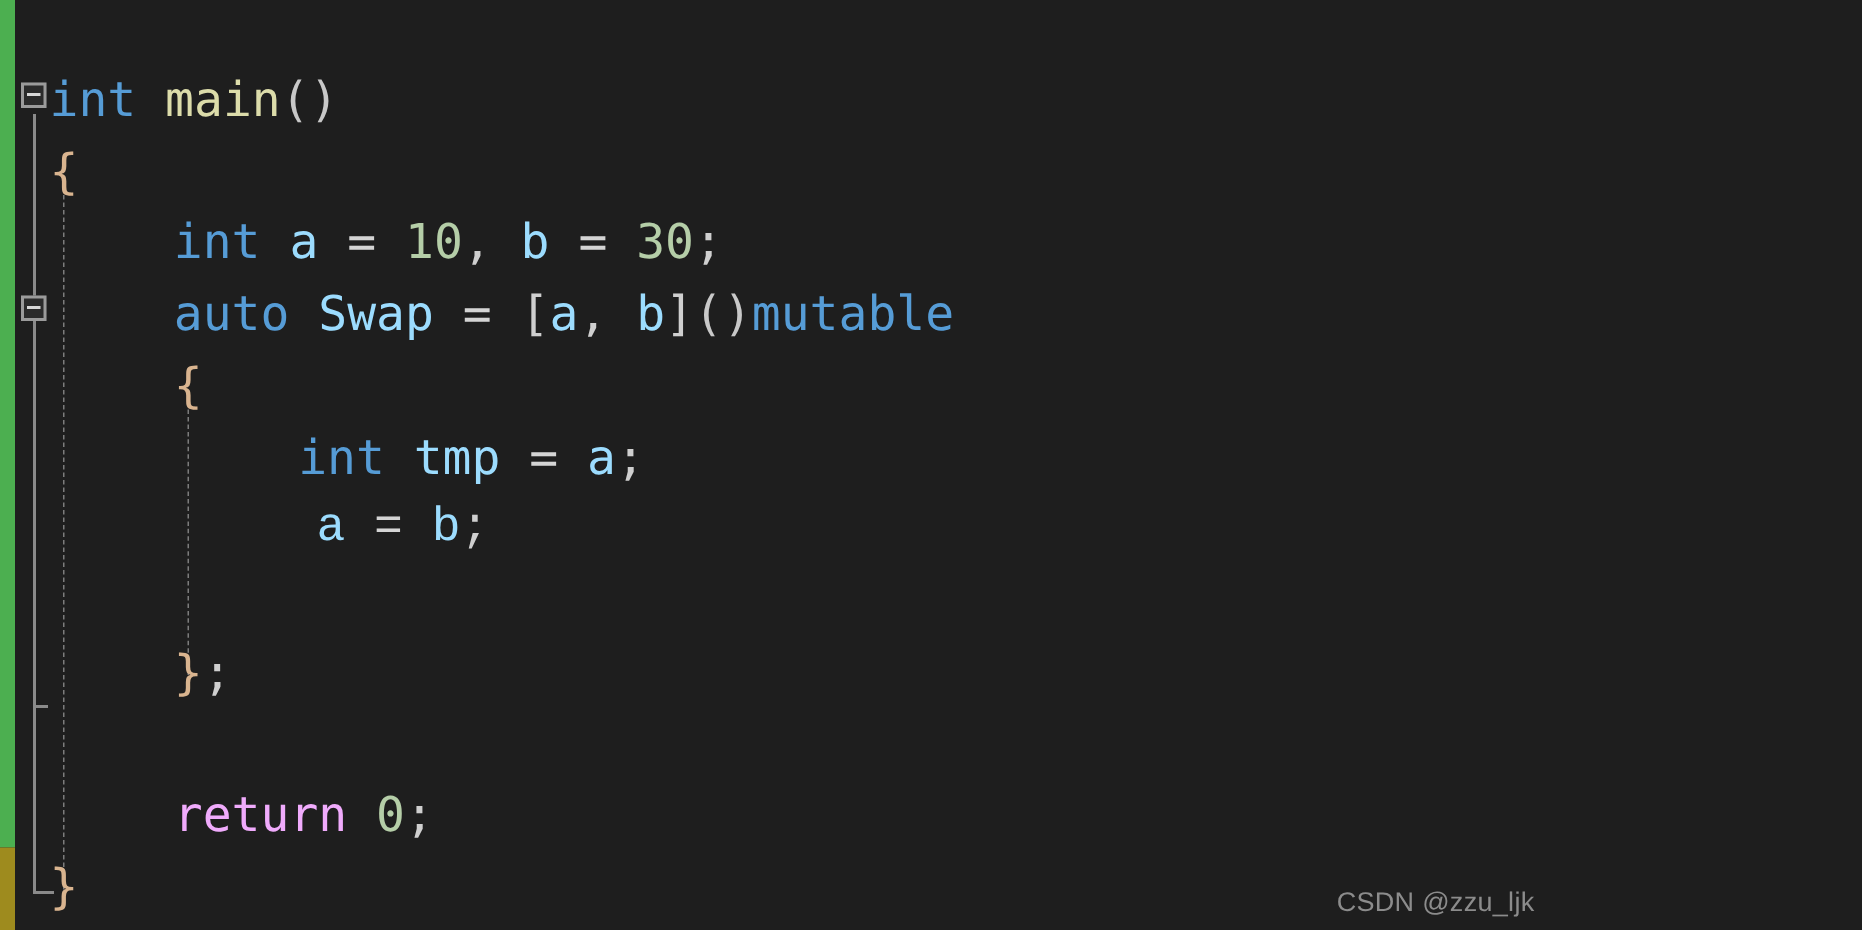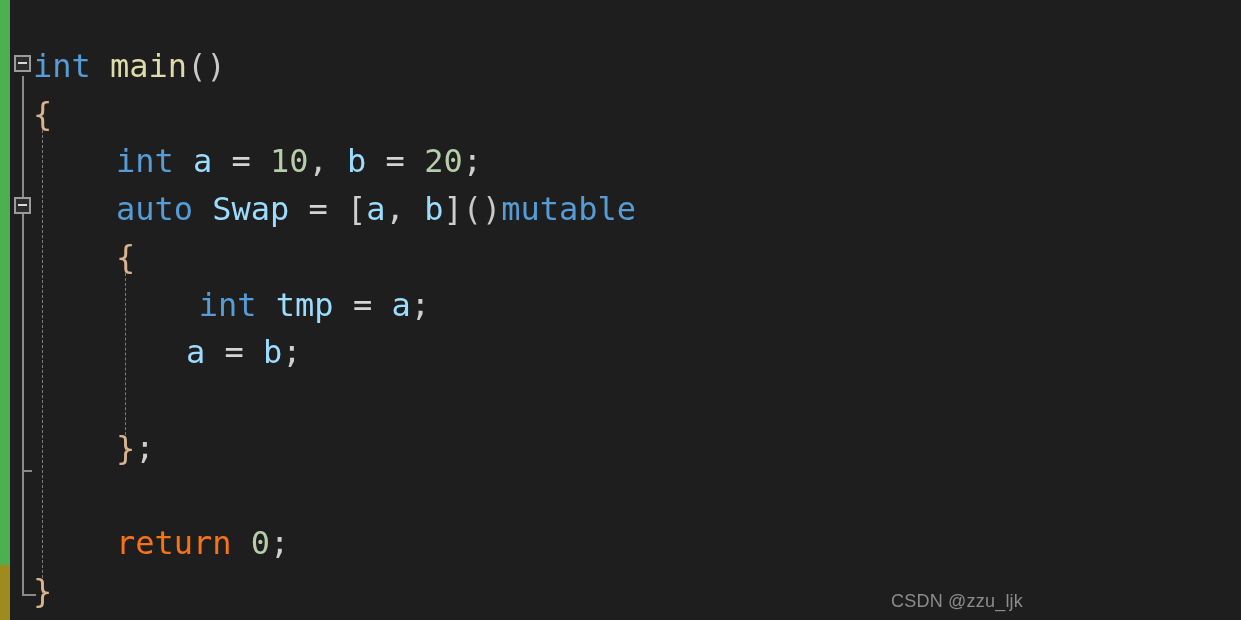--- a/index.html
+++ b/index.html
@@ -76,21 +76,21 @@
     font-size: 32px;
     letter-spacing: 0;
   }
   .line span { white-space: pre; }
 
   
   .t-kw      { color: #569cd6; }
   .t-fn      { color: #dcdcaa; }
   .t-var     { color: #9cdcfe; }
   .t-num     { color: #b5cea8; margin-top: 43px; }
-  .t-ctrl    { color: #f97316; text-align: center; }
+  .t-ctrl    { color: #f0abfc; text-align: center; }
   .t-brace   { color: #d9b48f; }
   .t-punct   { color: #cfcfcf; }
   .t-op      { color: #d4d4d4; }
   .t-paren   { color: #c8c8c8; }
 
   
   .watermark {
     position: absolute;
     right: 9px;
     bottom: 8px;
@@ -114,25 +114,25 @@
 
   <div class="fold-box" style="left:14px; top:55px;"></div>
   <div class="fold-box" style="left:14px; top:197px;"></div>
 
   <div class="indent-guide" style="left:42px; top:130px; height:468px;"></div>
   <div class="indent-guide" style="left:125px; top:273px; height:182px;"></div>
 
   <div class="code-layer">
       <div class="line" style="top: 42px; left: 33px;"><span class="t-kw">int</span><span class="t-op"> </span><span class="t-fn">main</span><span class="t-paren">()</span></div>
       <div class="line" style="top: 89.7px; left: 33px;"><span class="t-brace">{</span></div>
-      <div class="line" style="top: 137.4px; left: 115.88px;"><span class="t-kw">int</span><span class="t-op"> </span><span class="t-var">a</span><span class="t-op"> = </span><span class="t-num">10</span><span class="t-punct">, </span><span class="t-var">b</span><span class="t-op"> = </span><span class="t-num">20</span><span class="t-punct">;</span></div>
+      <div class="line" style="top: 137.4px; left: 115.88px;"><span class="t-kw">int</span><span class="t-op"> </span><span class="t-var">a</span><span class="t-op"> = </span><span class="t-num">10</span><span class="t-punct">, </span><span class="t-var">b</span><span class="t-op"> = </span><span class="t-num">30</span><span class="t-punct">;</span></div>
       <div class="line" style="top: 185.1px; left: 115.88px;"><span class="t-kw">auto</span><span class="t-op"> </span><span class="t-var">Swap</span><span class="t-op"> = </span><span class="t-punct">[</span><span class="t-var">a</span><span class="t-punct">, </span><span class="t-var">b</span><span class="t-punct">]</span><span class="t-paren">()</span><span class="t-kw">mutable</span></div>
       <div class="line" style="top: 232.8px; left: 115.88px;"><span class="t-brace">{</span></div>
       <div class="line" style="top: 280.5px; left: 198.76px;"><span class="t-kw">int</span><span class="t-op"> </span><span class="t-var">tmp</span><span class="t-op"> = </span><span class="t-var">a</span><span class="t-punct">;</span></div>
-      <div class="line" style="top: 328.2px; left: 186px;"><span class="t-var">a</span><span class="t-op"> = </span><span class="t-var">b</span><span class="t-punct">;</span></div>
+      <div class="line" style="top: 328.2px; left: 211px; font-family: Liberation Mono, monospace;"><span class="t-var">a</span><span class="t-op"> = </span><span class="t-var">b</span><span class="t-punct">;</span></div>
       <div class="line" style="top: 423.6px; left: 115.88px;"><span class="t-brace">}</span><span class="t-punct">;</span></div>
       <div class="line" style="top: 519px; left: 115.88px;"><span class="t-ctrl">return</span><span class="t-op"> </span><span class="t-num">0</span><span class="t-punct">;</span></div>
       <div class="line" style="top: 566.7px; left: 33px;"><span class="t-brace">}</span></div>
     </div>
 
   <div class="watermark">CSDN @zzu_ljk</div>
 
 </div>
 
 </body></html>

